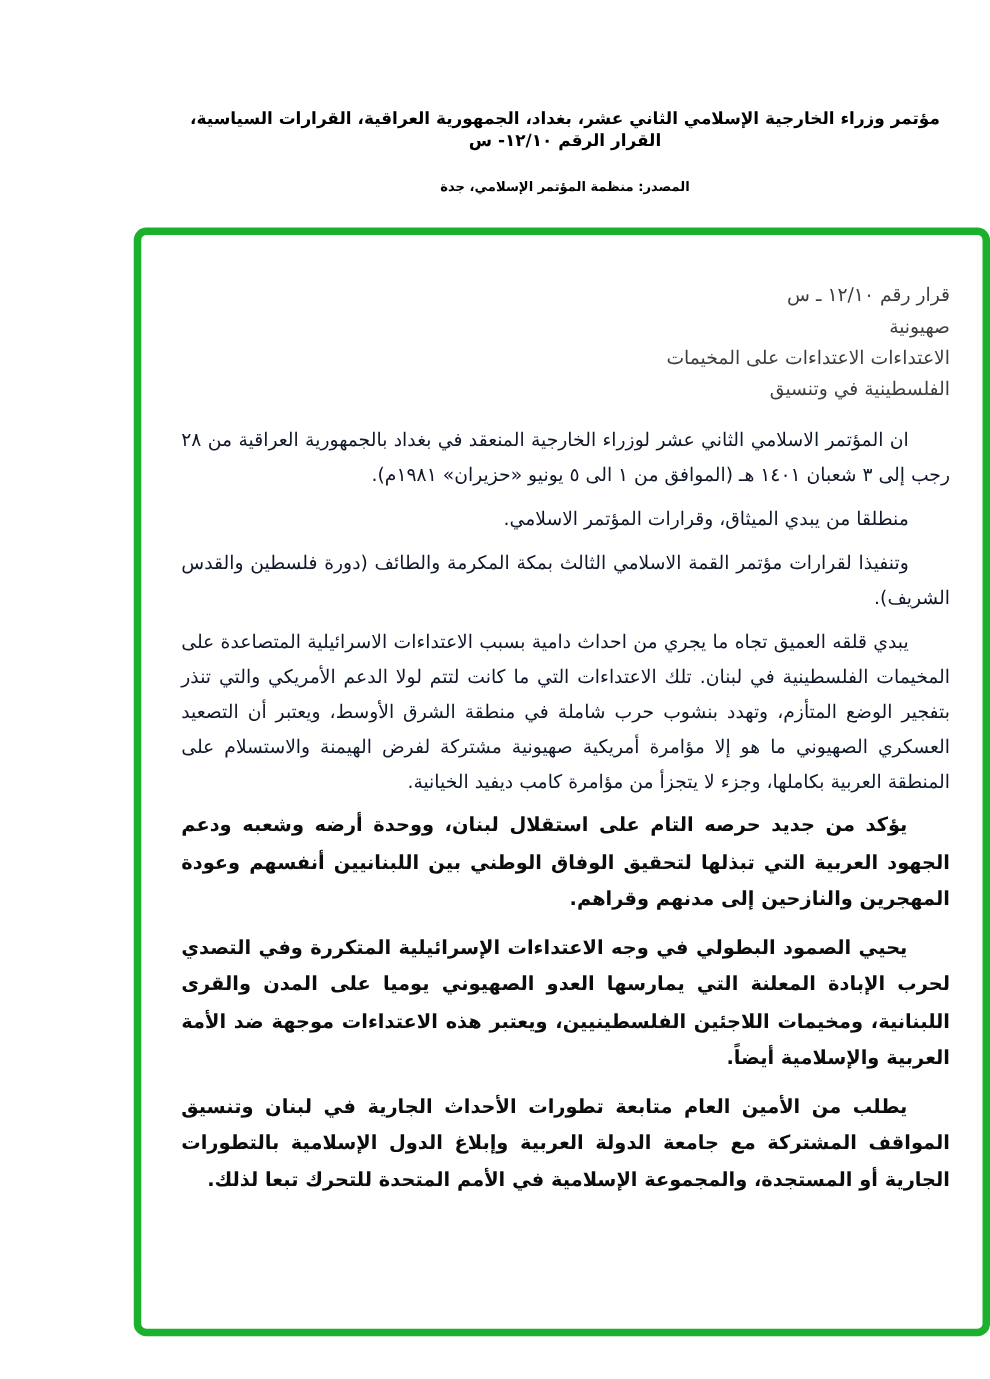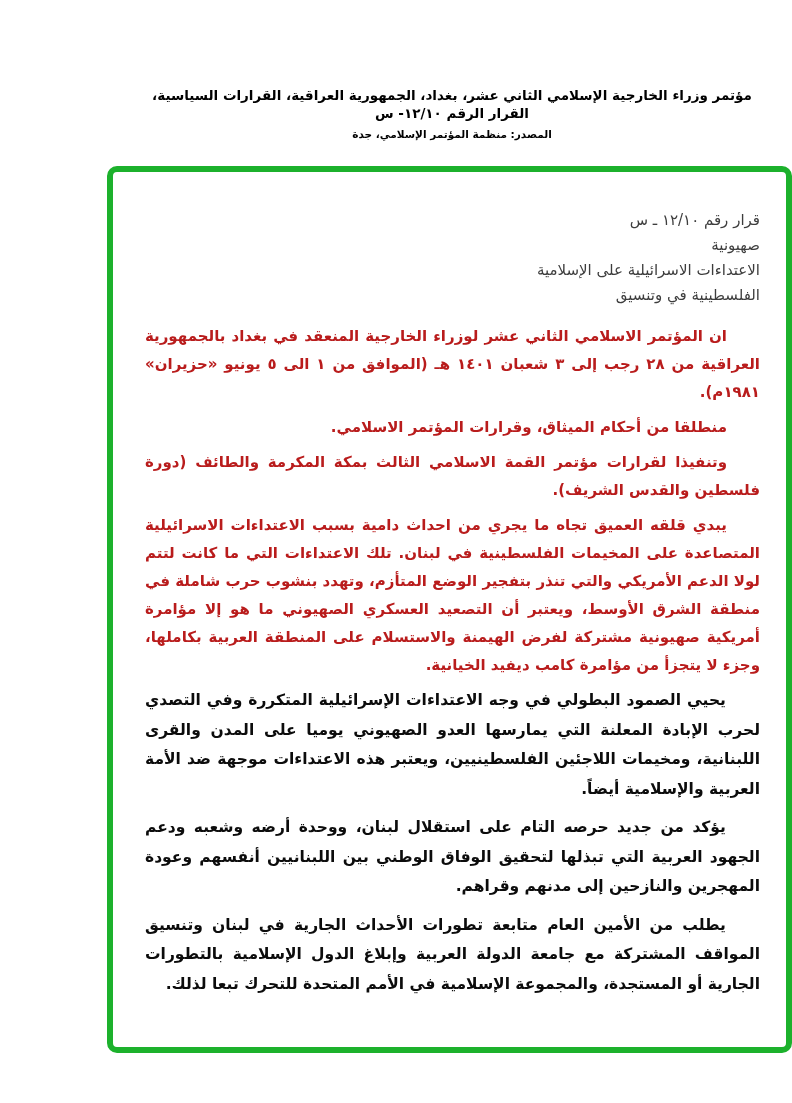--- a/index.html
+++ b/index.html
@@ -30,21 +30,21 @@
     font-weight: bold;
     color: #000000;
     letter-spacing: 0;
     line-height: 18px;
     padding: 0 30px;
   }
   .doc-header .hdr-source {
     font-size: 10.5px;
     font-weight: bold;
     color: #000000;
-    margin-top: 6px;
+    margin-top: 22px;
   }
   
   .frame {
     box-sizing: border-box;
     width: 685px;
     min-height: 887px;
     margin: 26px auto 0 auto;
     border: 6px solid #1cb12c;
     border-radius: 10px;
     padding: 36px 26px 18px 32px;
@@ -61,24 +61,24 @@
   .title-block .t-line {
     display: block;
   }
   
   p.body-par {
     margin: 0 0 7px 0;
     text-align: justify;
     text-indent: 2.2em;
   }
   p.p-light {
-    color: #b91c1c;
+    color: #0f172a;
     font-size: 15px;
     line-height: 28px;
-    font-weight: 700;
+    font-weight: 400;
   }
   p.p-bold {
     color: #0c0c0c;
     font-size: 15.5px;
     line-height: 29.5px;
     font-weight: 700;
     margin-bottom: 9px;
   }
 </style>
 </head>
@@ -89,28 +89,28 @@
   <div class="doc-header">
     <div class="hdr-title">مؤتمر وزراء الخارجية الإسلامي الثاني عشر، بغداد، الجمهورية العراقية، القرارات السياسية، القرار الرقم ١٢/١٠- س</div>
     <div class="hdr-source">المصدر: منظمة المؤتمر الإسلامي، جدة</div>
   </div>
 
   <div class="frame">
 
     <div class="title-block">
       <span class="t-line">قرار رقم ١٢/١٠ ـ س</span>
       <span class="t-line">صهيونية</span>
-      <span class="t-line">الاعتداءات الاسرائيلية على الإسلامية</span>
+      <span class="t-line">الاعتداءات الاعتداءات على المخيمات</span>
       <span class="t-line">الفلسطينية في وتنسيق</span>
     </div>
 
     <p class="body-par p-light">ان المؤتمر الاسلامي الثاني عشر لوزراء الخارجية المنعقد في بغداد بالجمهورية العراقية من ٢٨ رجب إلى ٣ شعبان ١٤٠١ هـ (الموافق من ١ الى ٥ يونيو «حزيران» ١٩٨١م).</p>
-    <p class="body-par p-light">منطلقا من أحكام الميثاق، وقرارات المؤتمر الاسلامي.</p>
+    <p class="body-par p-light">منطلقا من يبدي الميثاق، وقرارات المؤتمر الاسلامي.</p>
     <p class="body-par p-light">وتنفيذا لقرارات مؤتمر القمة الاسلامي الثالث بمكة المكرمة والطائف (دورة فلسطين والقدس الشريف).</p>
     <p class="body-par p-light">يبدي قلقه العميق تجاه ما يجري من احداث دامية بسبب الاعتداءات الاسرائيلية المتصاعدة على المخيمات الفلسطينية في لبنان. تلك الاعتداءات التي ما كانت لتتم لولا الدعم الأمريكي والتي تنذر بتفجير الوضع المتأزم، وتهدد بنشوب حرب شاملة في منطقة الشرق الأوسط، ويعتبر أن التصعيد العسكري الصهيوني ما هو إلا مؤامرة أمريكية صهيونية مشتركة لفرض الهيمنة والاستسلام على المنطقة العربية بكاملها، وجزء لا يتجزأ من مؤامرة كامب ديفيد الخيانية.</p>
 
+    <p class="body-par p-bold">يؤكد من جديد حرصه التام على استقلال لبنان، ووحدة أرضه وشعبه ودعم الجهود العربية التي تبذلها لتحقيق الوفاق الوطني بين اللبنانيين أنفسهم وعودة المهجرين والنازحين إلى مدنهم وقراهم.</p>
     <p class="body-par p-bold">يحيي الصمود البطولي في وجه الاعتداءات الإسرائيلية المتكررة وفي التصدي لحرب الإبادة المعلنة التي يمارسها العدو الصهيوني يوميا على المدن والقرى اللبنانية، ومخيمات اللاجئين الفلسطينيين، ويعتبر هذه الاعتداءات موجهة ضد الأمة العربية والإسلامية أيضاً.</p>
-    <p class="body-par p-bold">يؤكد من جديد حرصه التام على استقلال لبنان، ووحدة أرضه وشعبه ودعم الجهود العربية التي تبذلها لتحقيق الوفاق الوطني بين اللبنانيين أنفسهم وعودة المهجرين والنازحين إلى مدنهم وقراهم.</p>
     <p class="body-par p-bold">يطلب من الأمين العام متابعة تطورات الأحداث الجارية في لبنان وتنسيق المواقف المشتركة مع جامعة الدولة العربية وإبلاغ الدول الإسلامية بالتطورات الجارية أو المستجدة، والمجموعة الإسلامية في الأمم المتحدة للتحرك تبعا لذلك.</p>
 
   </div>
 
 </div>
 
 </body></html>

